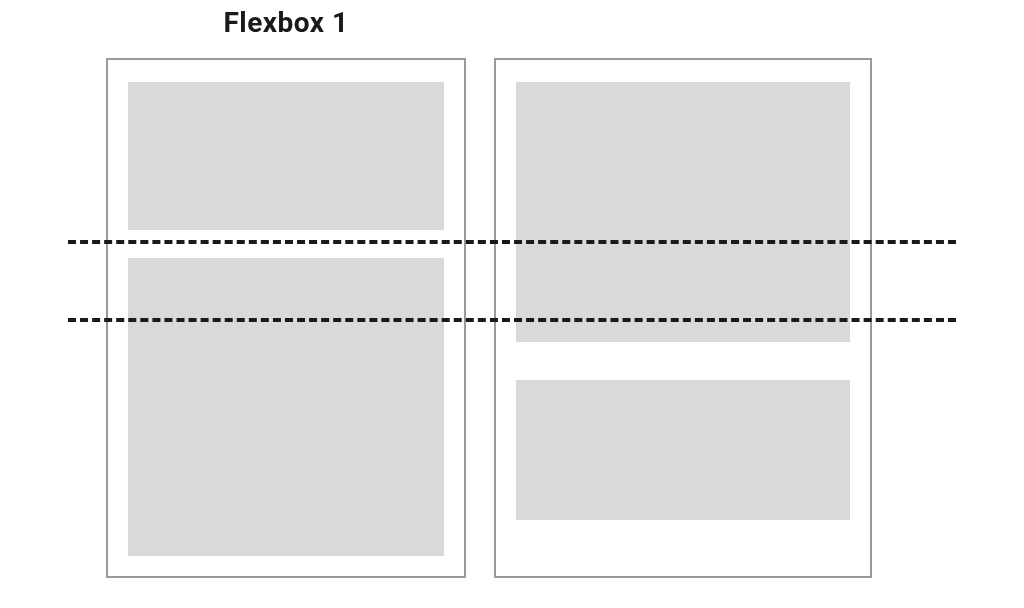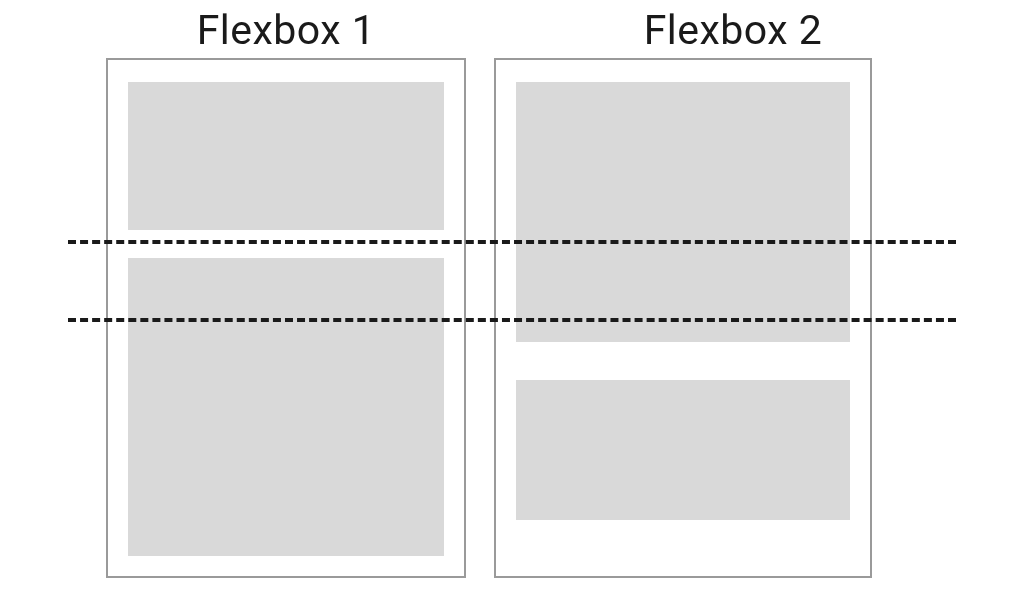--- a/index.html
+++ b/index.html
@@ -16,22 +16,22 @@
 
   .stage {
     position: relative;
     width: 1024px;
     height: 608px;
   }
 
   .title {
     position: absolute;
     top: 6px;
-    font-size: 41px;
-    font-weight: 400;
+    font-size: 28px;
+    font-weight: 700;
     letter-spacing: 0.5px;
     text-align: center;
   }
   .title-left  { left: 106px; width: 360px; }
   .title-right { left: 544px; width: 378px; }
 
   .container {
     position: absolute;
     top: 58px;
     height: 520px;
@@ -83,21 +83,20 @@
   .guide-upper { top: 240px; }
   .guide-lower { top: 318px; }
 </style>
 </head>
 <body>
 
 <div class="stage">
 
   <div class="title title-left">Flexbox 1</div>
 
-  <div class="title title-right">Flexbox 2</div>
 
   <div class="container container-left">
     <div class="item c1-item-top"></div>
     <div class="item c1-item-bottom"></div>
   </div>
 
   <div class="container container-right">
     <div class="item c2-item-top"></div>
     <div class="item c2-item-bottom"></div>
   </div>

